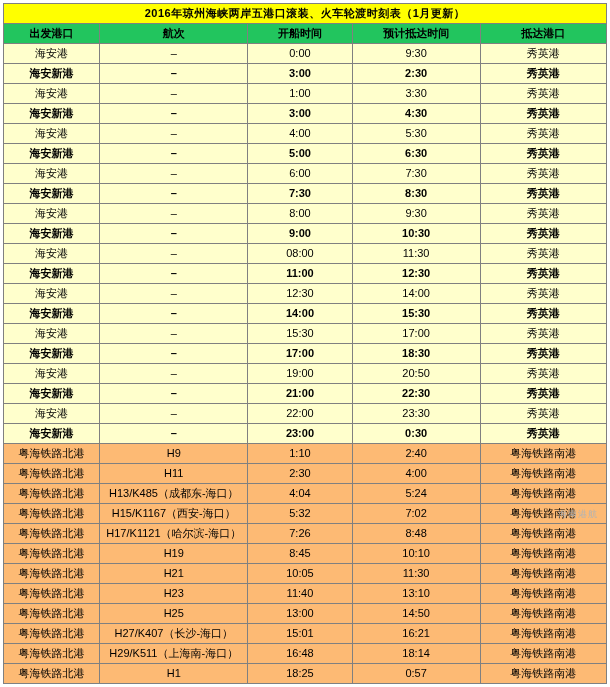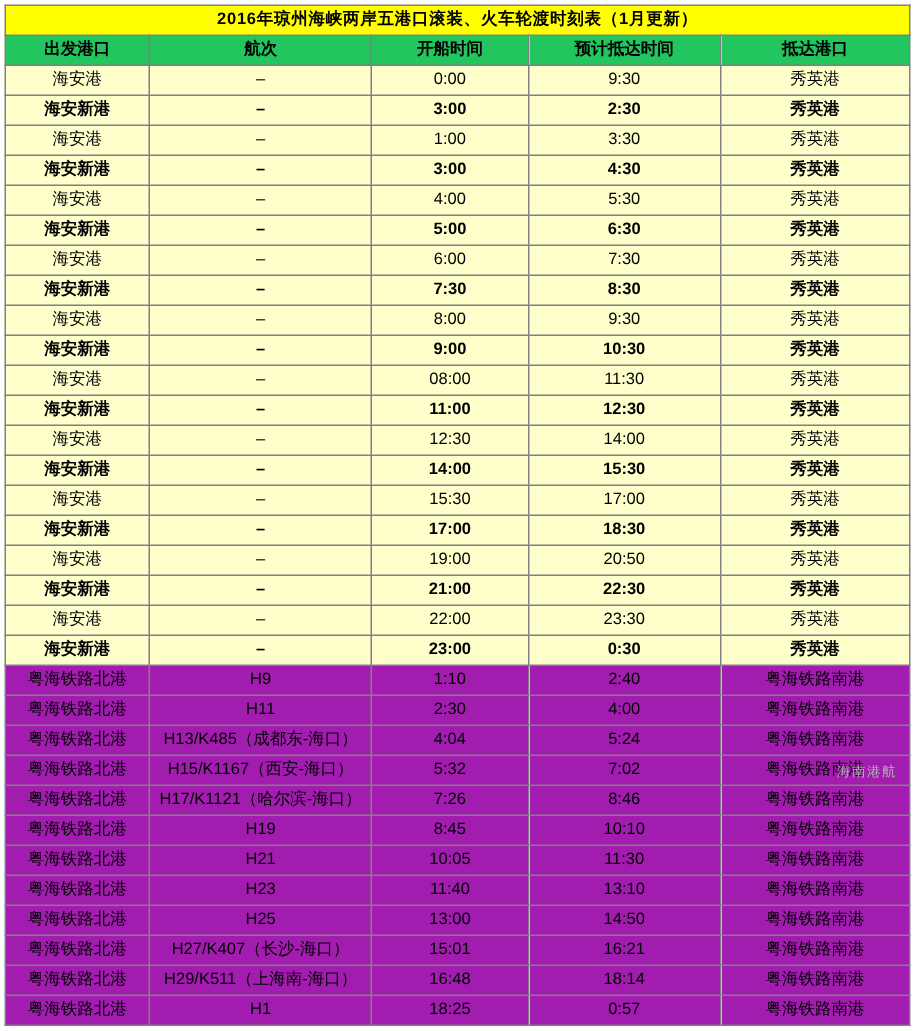--- a/index.html
+++ b/index.html
@@ -58,21 +58,21 @@
   .header-row td {
     background: #22c55e;
     font-weight: bold;
     font-size: 12px;
     height: 20px;
   }
   .row-yellow td {
     background: #ffffcc;
   }
   .row-blue td {
-    background: #a21caf;
+    background: #fdba74;
   }
   td.bold {
     font-weight: bold;
   }
   td.left-pad {
     text-align: left;
     padding-left: 4px;
   }
   .col-1 { width: 96px; }
   .col-2 { width: 148px; }
@@ -279,21 +279,21 @@
             <td class="left-pad">粤海铁路北港</td>
             <td class="left-pad">H15/K1167（西安-海口）</td>
             <td>5:32</td>
             <td>7:02</td>
             <td class="left-pad">粤海铁路南港</td>
           </tr>
           <tr class="row-blue">
             <td class="left-pad">粤海铁路北港</td>
             <td class="left-pad">H17/K1121（哈尔滨-海口）</td>
             <td>7:26</td>
-            <td>8:46</td>
+            <td>8:48</td>
             <td class="left-pad">粤海铁路南港</td>
           </tr>
           <tr class="row-blue">
             <td class="left-pad">粤海铁路北港</td>
             <td class="left-pad">H19</td>
             <td>8:45</td>
             <td>10:10</td>
             <td class="left-pad">粤海铁路南港</td>
           </tr>
           <tr class="row-blue">

